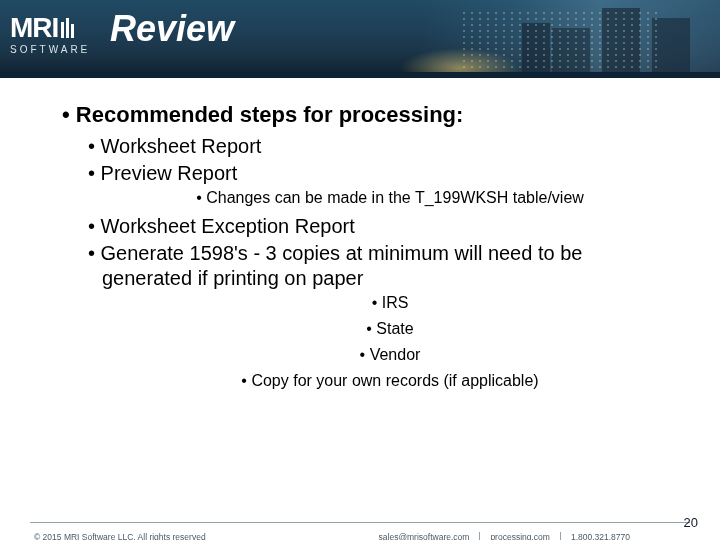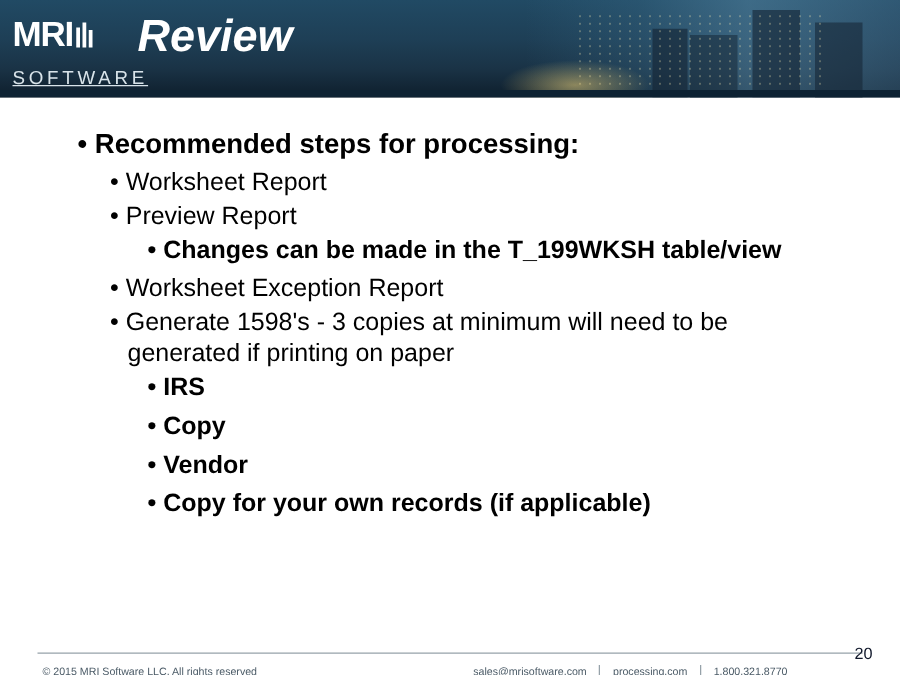--- a/index.html
+++ b/index.html
@@ -116,26 +116,25 @@
   }
   .logo .bars span {
     display: inline-block;
     width: 3px;
     background: #fff;
   }
   .logo .bars span:nth-child(1){height:16px;}
   .logo .bars span:nth-child(2){height:20px;}
   .logo .bars span:nth-child(3){height:14px;}
   .logo .soft {
-    font-size: 15px;
+    font-size: 10px;
     letter-spacing: 3px;
-    margin-top: 12px;
+    margin-top: 2px;
     font-weight: 400;
     color: #d9e4ea;
-    text-decoration: underline;
   }
 
   .title {
     position: absolute;
     left: 110px;
     top: 8px;
     color: #ffffff;
     font-size: 36px;
     font-weight: 700;
     font-style: italic;
@@ -158,26 +157,27 @@
   }
   .lvl2 {
     font-size: 20px;
     font-weight: 400;
     margin: 0 0 2px 0;
     text-indent: -14px;
     padding-left: 40px;
     line-height: 1.25;
   }
   .lvl3 {
-    font-size: 20px;
-    font-weight: 700;
+    font-size: 16px;
+    font-weight: 400;
     margin: 2px 0 6px 0;
     text-indent: -12px;
     padding-left: 68px;
     line-height: 1.25;
+    text-align: center;
   }
   .lvl1::before, .lvl2::before { content: "• "; }
   .lvl3::before { content: "•  "; }
 
   
   .footer {
     position: absolute;
     left: 0;
     bottom: 0;
     width: 720px;
@@ -255,21 +255,21 @@
 
     <p class="lvl2">Worksheet Report</p>
     <p class="lvl2">Preview Report</p>
 
     <p class="lvl3">Changes can be made in the T_199WKSH table/view</p>
 
     <p class="lvl2">Worksheet Exception Report</p>
     <p class="lvl2">Generate 1598's - 3 copies at minimum will need to be generated if printing on paper</p>
 
     <p class="lvl3">IRS</p>
-    <p class="lvl3">Copy</p>
+    <p class="lvl3">State</p>
     <p class="lvl3">Vendor</p>
     <p class="lvl3">Copy for your own records (if applicable)</p>
   </div>
 
   <div class="footer">
     <div class="foot-line"></div>
     <div class="copyright">© 2015 MRI Software LLC. All rights reserved</div>
     <div class="foot-right">
       <span>sales@mrisoftware.com</span>
       <span class="sep"></span>

